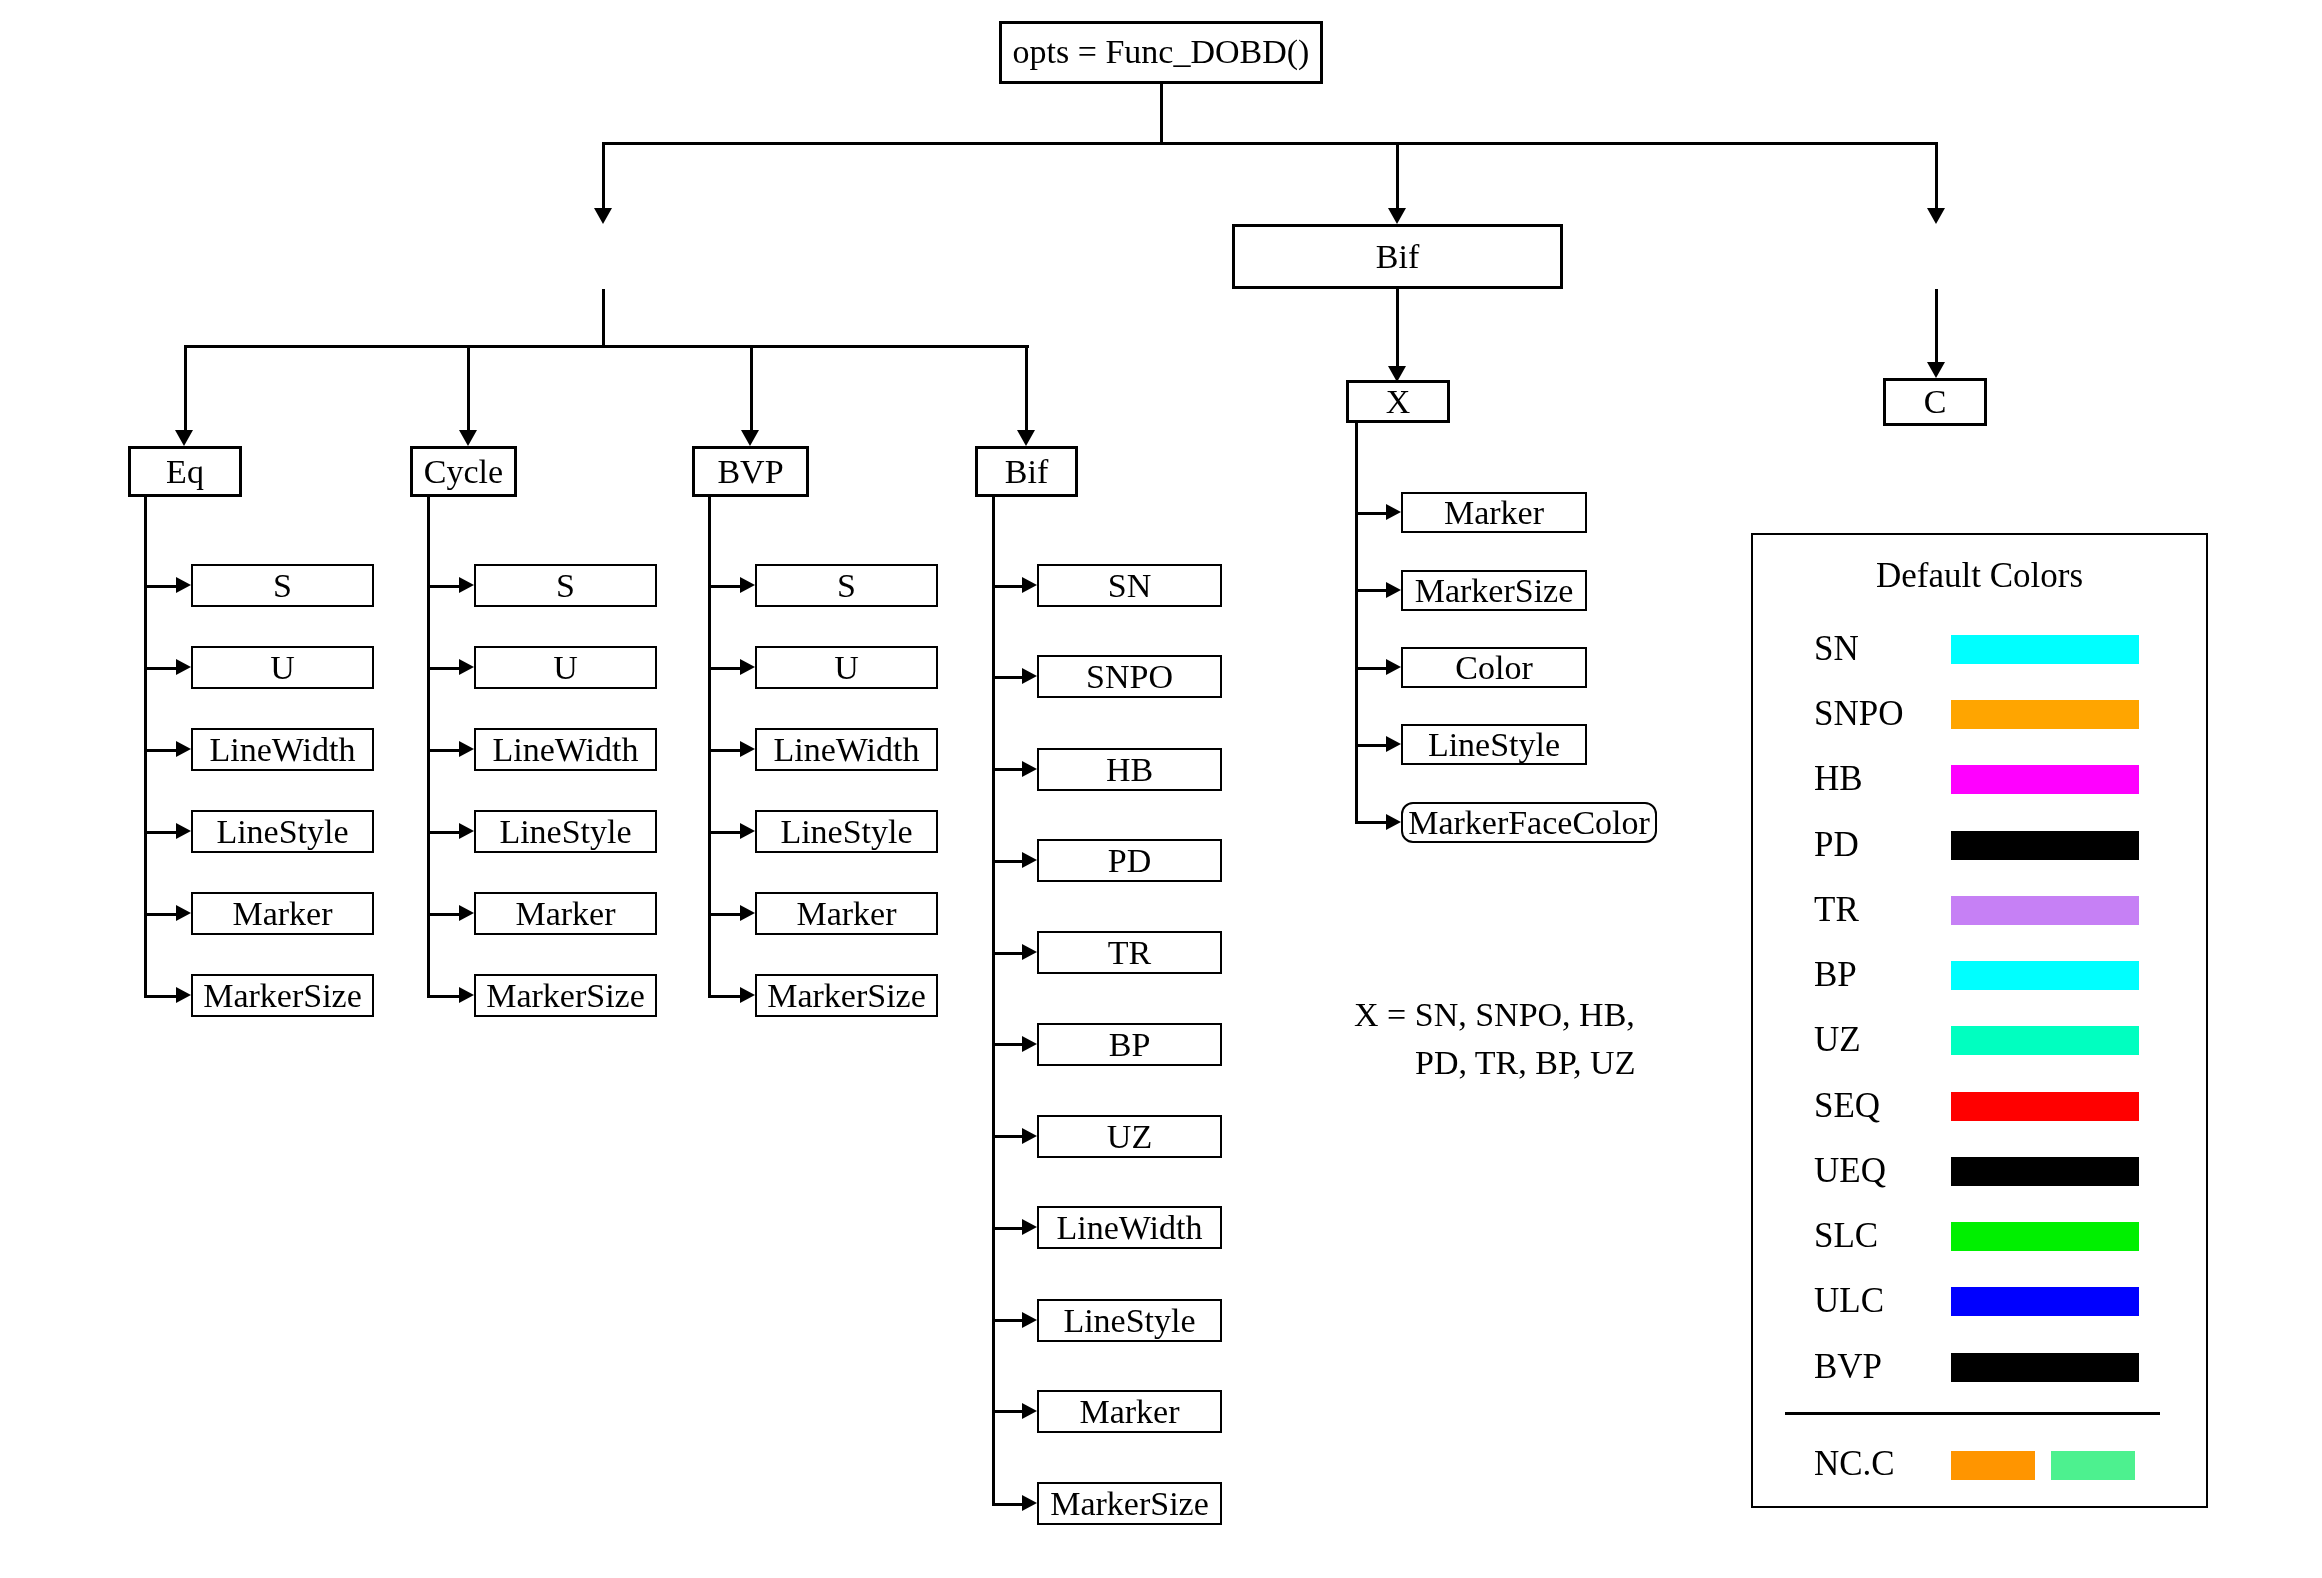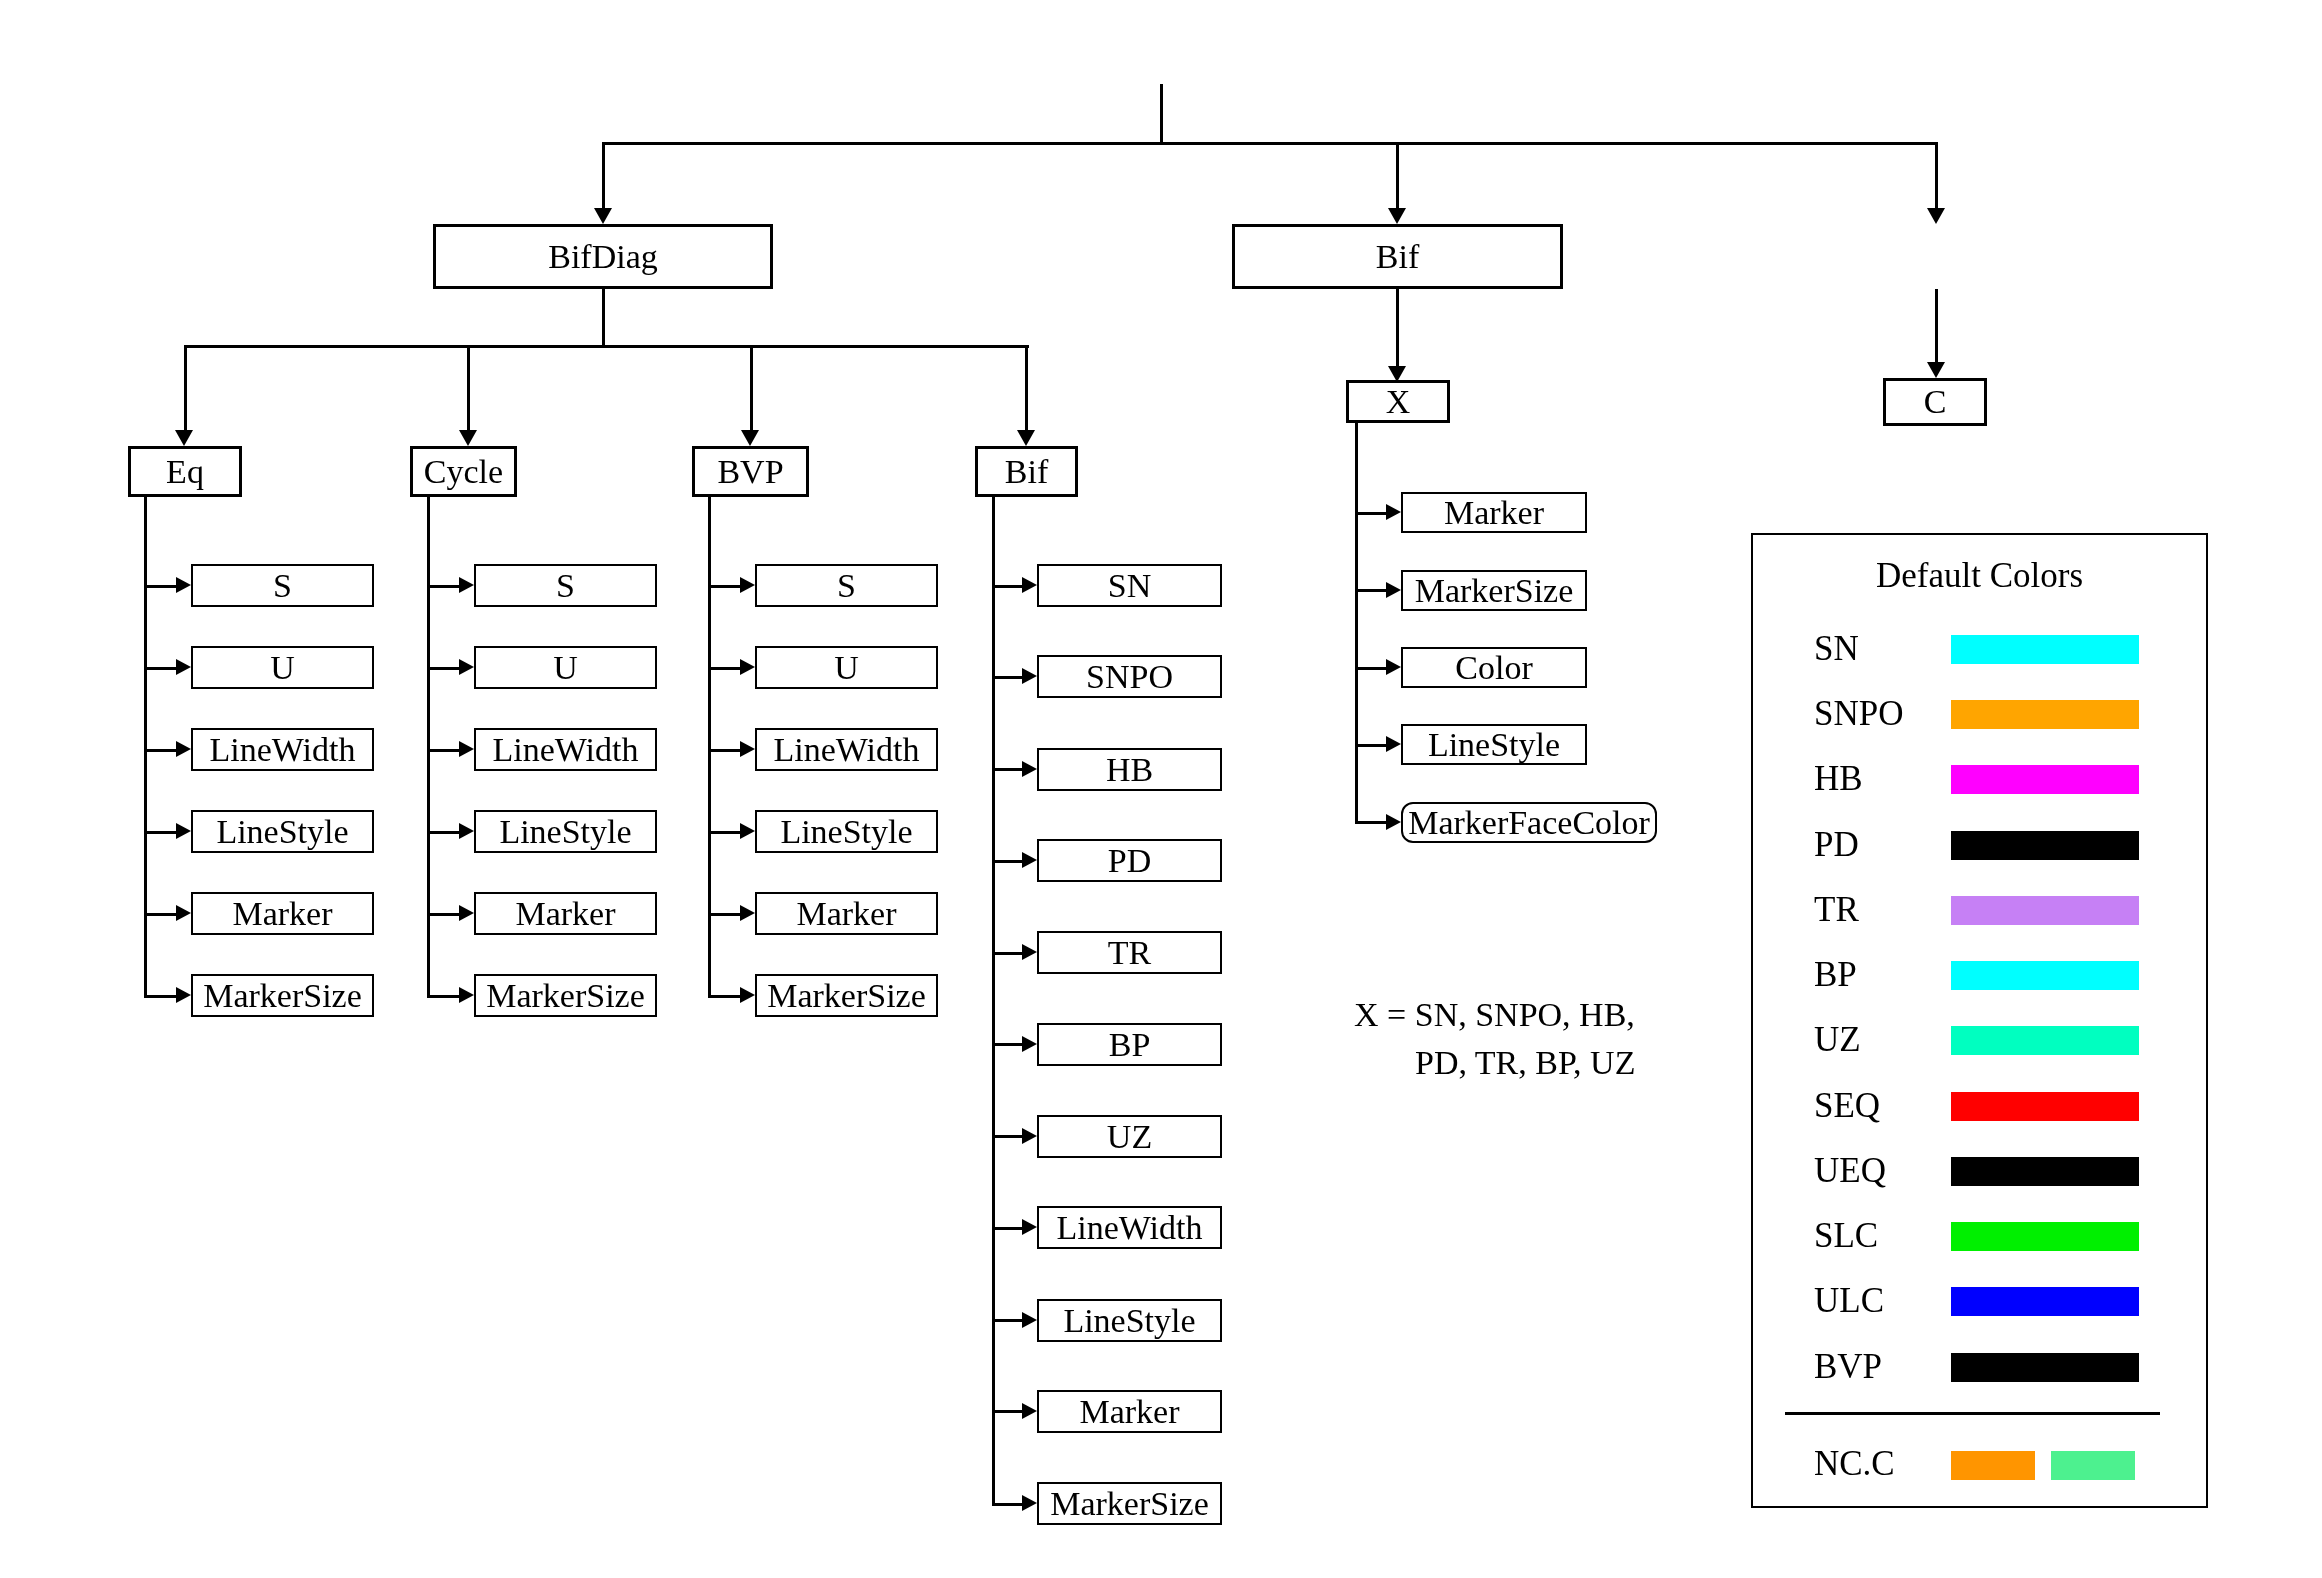--- a/index.html
+++ b/index.html
@@ -31,22 +31,22 @@
   .legend-panel{position:absolute;box-sizing:border-box;border:2.8px solid #000;background:#fff;}
   .legend-title{position:absolute;font-size:35px;text-align:center;}
   .legend-label{position:absolute;font-size:35px;transform:translateY(-52%);white-space:nowrap;}
   .swatch{position:absolute;}
 </style>
 </head>
 <body>
 
 <div class="canvas">
 
-
-  <div class="box" style="left:433px;top:224px;width:340px;height:65px;">BifDiag</div>
+  <div class="box" style="left:999px;top:20.5px;width:324px;height:63px;">opts = Func_DOBD()</div>
+
   <div class="box" style="left:1232px;top:224px;width:331px;height:65px;">Bif</div>
 
   <div class="box" style="left:1346px;top:380px;width:104px;height:43px;">X</div>
   <div class="box" style="left:1883px;top:378px;width:104px;height:48px;">C</div>
 
   <div class="lbl" style="left:1354px;top:996px;">X = SN, SNPO, HB,</div>
   <div class="lbl" style="left:1415px;top:1044px;">PD, TR, BP, UZ</div>
 
   <div class="legend-panel" style="left:1751px;top:533px;width:457px;height:975px;"></div>
   <div class="legend-title" style="left:1751px;top:556px;width:457px;">Default Colors</div>

